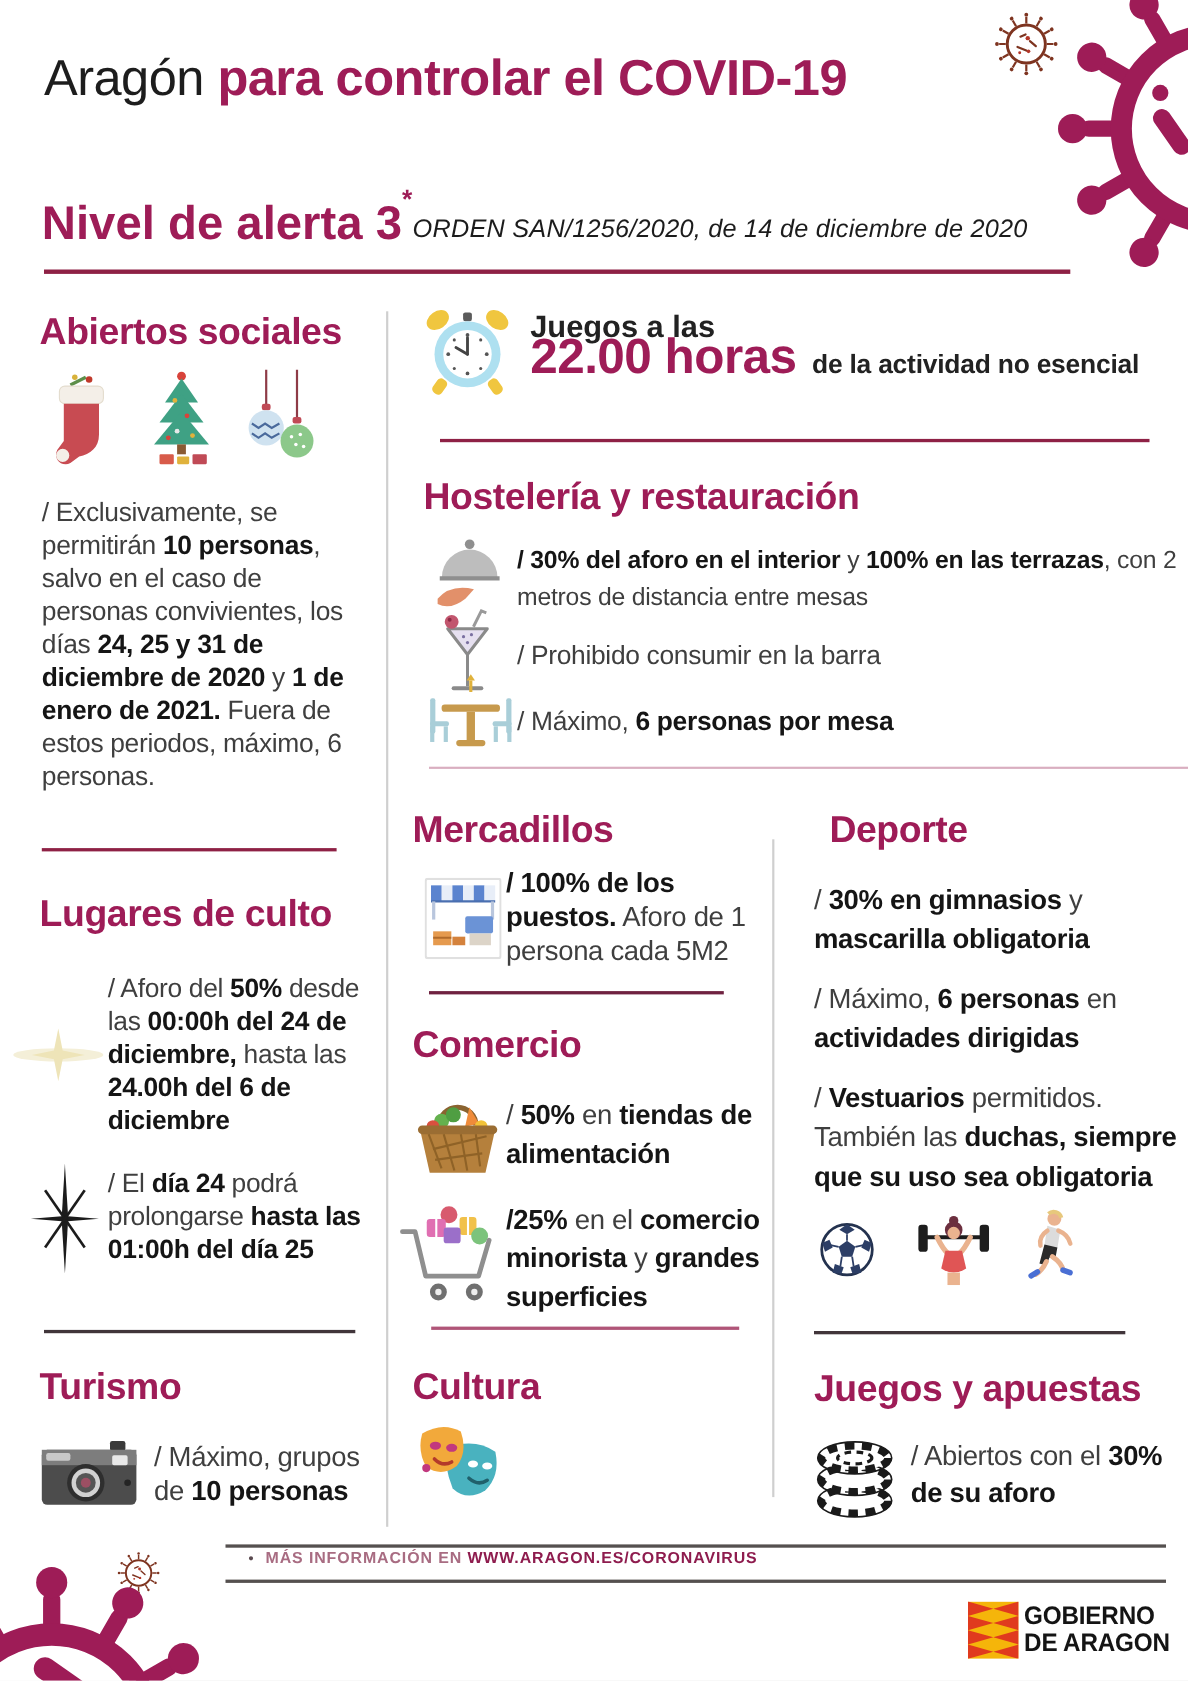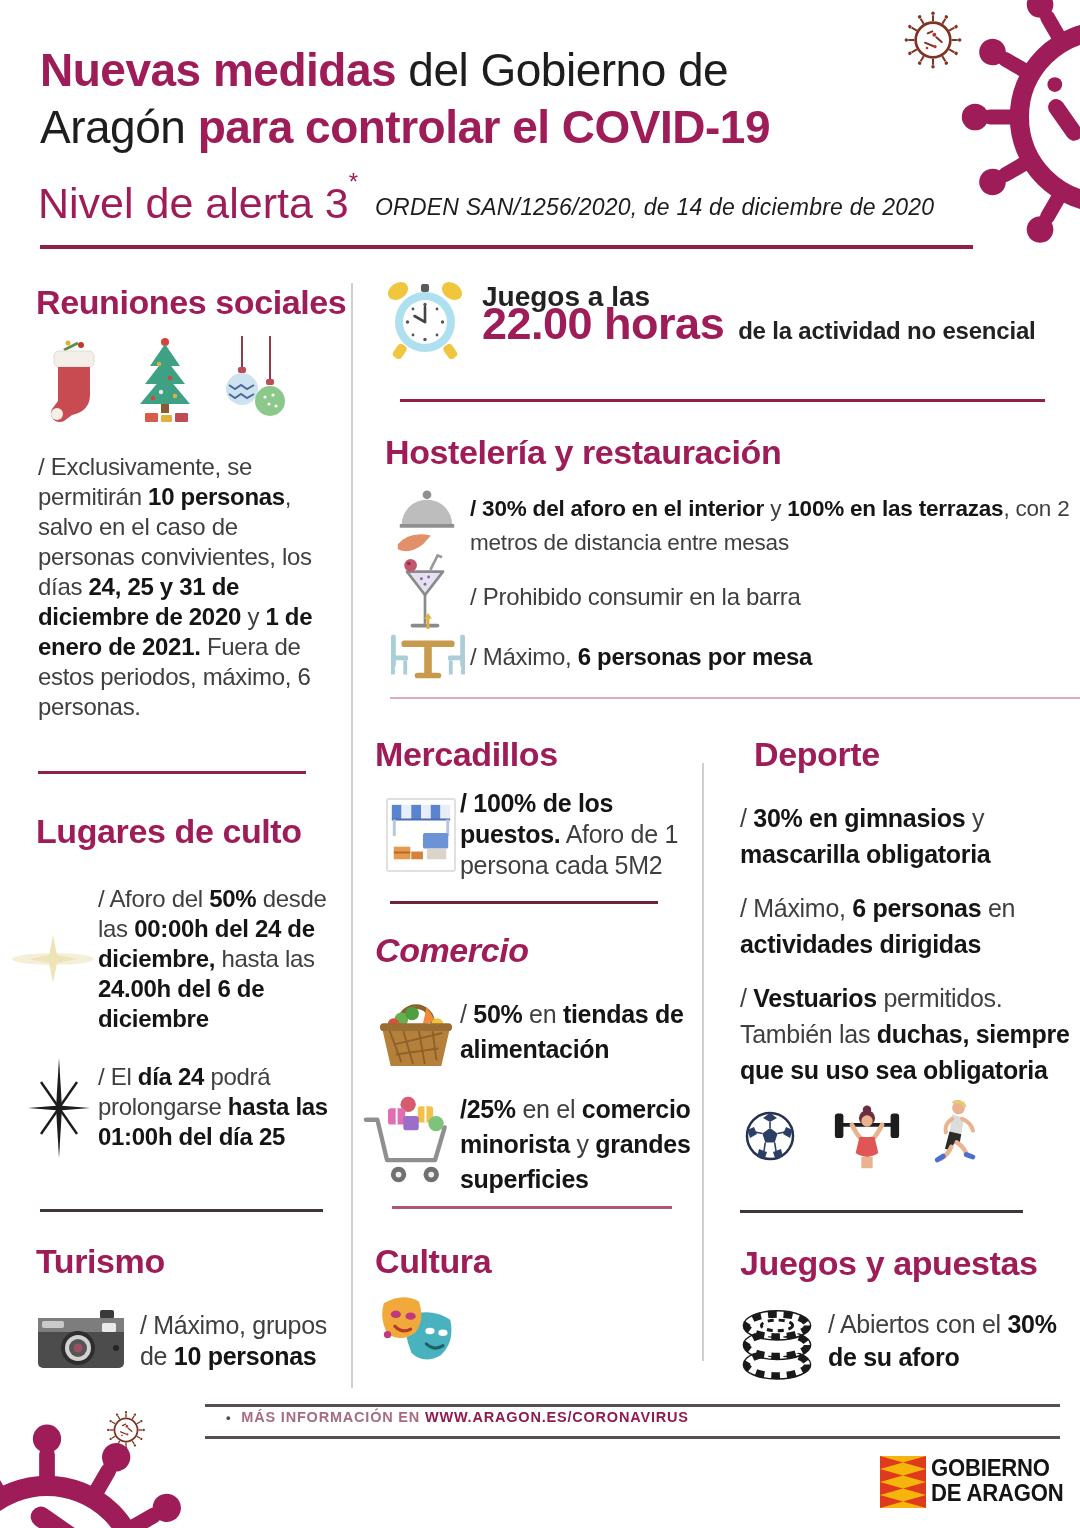--- a/index.html
+++ b/index.html
@@ -10,21 +10,21 @@
     --bold:#151515;
   }
   *{box-sizing:border-box;margin:0;padding:0;}
   body{background:#e9e9e9;font-family:"Liberation Sans",sans-serif;}
   .page{position:relative;width:1080px;height:1528px;background:#ffffff;overflow:hidden;margin:0 auto;}
   .abs{position:absolute;}
 
   
   .main-title{left:40px;top:42px;width:830px;font-size:46px;line-height:57px;font-weight:400;color:var(--ink);letter-spacing:-0.5px;}
   .main-title b{color:var(--maroon);font-weight:800;}
-  .alert{left:38px;top:168px;font-size:43px;font-weight:400;color:var(--maroon);letter-spacing:0;}
+  .alert{left:38px;top:168px;font-size:43px;font-weight:700;color:var(--maroon);letter-spacing:0;}
   .alert sup{font-size:24px;vertical-align:28px;}
   .order{left:375px;top:194px;font-size:23px;font-style:italic;font-weight:400;color:#1c1c1c;letter-spacing:0.2px;}
 
   
   .sec-title{font-size:34px;font-weight:800;color:var(--maroon);letter-spacing:-0.4px;white-space:nowrap;}
   .txt{color:var(--body);letter-spacing:-0.3px;}
   .txt b{color:var(--bold);font-weight:800;}
   .divider{position:absolute;}
   .vline{position:absolute;width:2px;background:#cfcfcf;}
 
@@ -111,38 +111,37 @@
       <circle cx="3" cy="10" r="2.5" fill="#b4372a"></circle>
         <circle cx="-9" cy="12" r="2" fill="#b4372a"></circle>
         <circle cx="2" cy="-8" r="3" fill="#b4372a"></circle>
     </g>
   </defs>
 </svg>
 
 <div class="page">
 
   <div class="abs main-title">
-    <div><b>Nuevas medidas</b> del Gobierno de</div>
     <div>Aragón <b>para controlar el COVID-19</b></div>
   </div>
   <div class="abs alert"><span>Nivel de alerta 3</span><sup>*</sup></div>
   <div class="abs order">ORDEN SAN/1256/2020, de 14 de diciembre de 2020</div>
   <div class="divider" style="left:40px;top:245px;width:933px;height:4px;background:var(--maroon-dark);"></div>
 
   <svg class="abs" style="left:903px;top:10px;" width="60" height="60" viewBox="-45 -45 90 90">
       <use href="#virusSmall"></use>
     </svg>
   <svg class="abs" style="left:950px;top:-38px;" width="310" height="310" viewBox="-105 -105 210 210">
       <use href="#virusBig"></use>
     </svg>
 
   <div class="vline" style="left:351px;top:283px;height:1105px;"></div>
   <div class="vline" style="left:702px;top:763px;height:598px;"></div>
 
-  <div class="abs sec-title" style="left:36px;top:283px;">Reuniones sociales</div>
+  <div class="abs sec-title" style="left:36px;top:283px;">Abiertos sociales</div>
 
   <svg class="abs" style="left:44px;top:338px;" width="62" height="88" viewBox="0 0 62 88">
     <line x1="20" y1="12" x2="34" y2="5" stroke="#5d8f4a" stroke-width="3"></line>
     <circle cx="37" cy="7" r="3" fill="#c0392b"></circle>
       <circle cx="24" cy="5" r="2.5" fill="#d8b23a"></circle>
     <rect x="10" y="13" width="40" height="16" rx="5" fill="#f4efe8" stroke="#e3dccd" stroke-width="1"></rect>
     <path d="M14,29 L46,29 L46,57 C46,69 38,75 28,77 L20,83 C12,87 4,79 8,71 L14,63 Z" fill="#c84b52"></path>
     <circle cx="13" cy="76" r="6" fill="#f4efe8"></circle>
   </svg>
   <svg class="abs" style="left:132px;top:336px;" width="66" height="92" viewBox="0 0 66 92">
@@ -301,21 +300,21 @@
     <rect x="38" y="36" width="26" height="16" rx="2" fill="#6b93d6"></rect>
     <rect x="42" y="52" width="20" height="11" fill="#dcd4c8"></rect>
     <rect x="8" y="50" width="17" height="13" fill="#e59a4e"></rect>
     <line x1="8" y1="56" x2="25" y2="56" stroke="#b06a2a" stroke-width="2"></line>
     <rect x="26" y="55" width="12" height="8" fill="#d4823c"></rect>
   </svg>
   <div class="abs txt" style="left:460px;top:788px;width:240px;font-size:25px;line-height:31px;"><b>/ 100% de los puestos.</b> Aforo de 1 persona cada 5M2</div>
 
   <div class="divider" style="left:390px;top:901px;width:268px;height:3px;background:#6f2240;"></div>
 
-  <div class="abs sec-title" style="left:375px;top:931px;font-style:italic;">Comercio</div>
+  <div class="abs sec-title" style="left:375px;top:931px;">Comercio</div>
 
   <svg class="abs" style="left:374px;top:994px;" width="84" height="76" viewBox="0 0 86 78">
     <path d="M26,30 a17,17 0 0 1 34,0" stroke="#8a6330" stroke-width="5" fill="none"></path>
     <circle cx="28" cy="26" r="7" fill="#64b14e"></circle>
       <circle cx="39" cy="20" r="7" fill="#4f9e42"></circle>
     <path d="M54,13 l9,15 -13,3 Z" fill="#ef8b3a"></path>
     <circle cx="20" cy="31" r="6" fill="#d9503f"></circle>
       <circle cx="65" cy="31" r="6" fill="#f2c238"></circle>
     <path d="M8,34 h70 l-9,40 h-52 Z" fill="#b5803c"></path>
     <g stroke="#8f6227" stroke-width="2">

